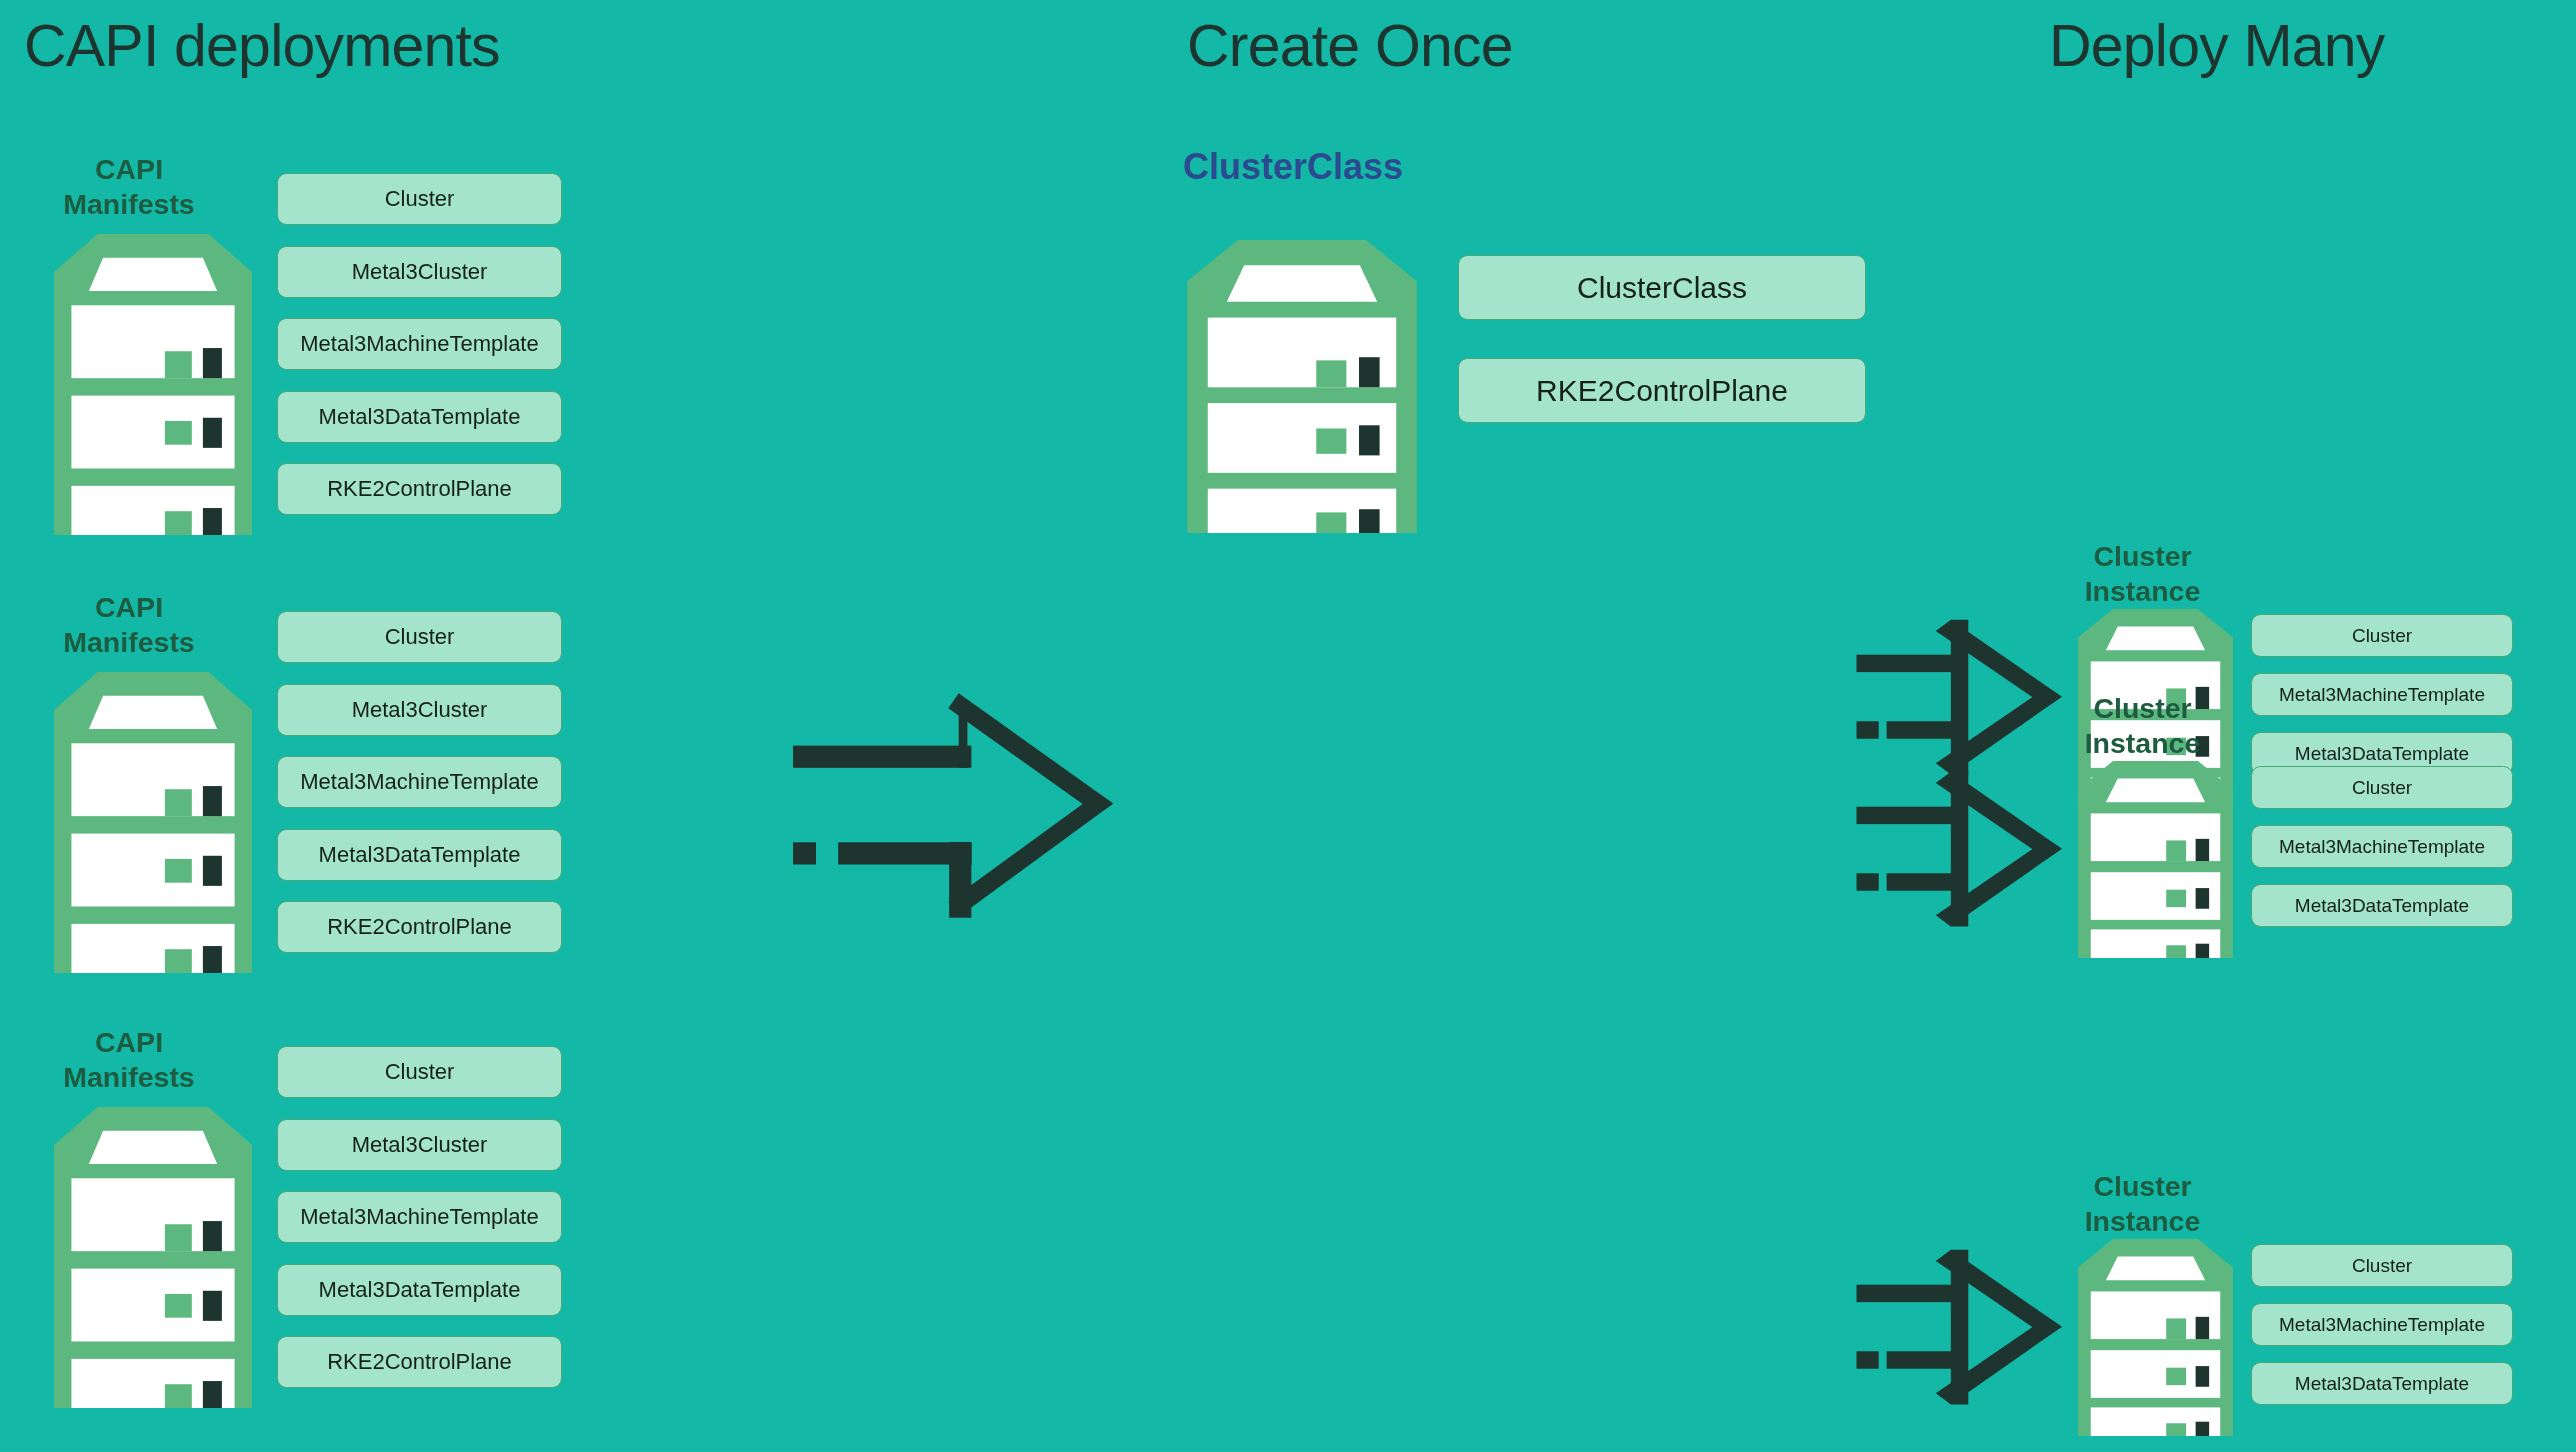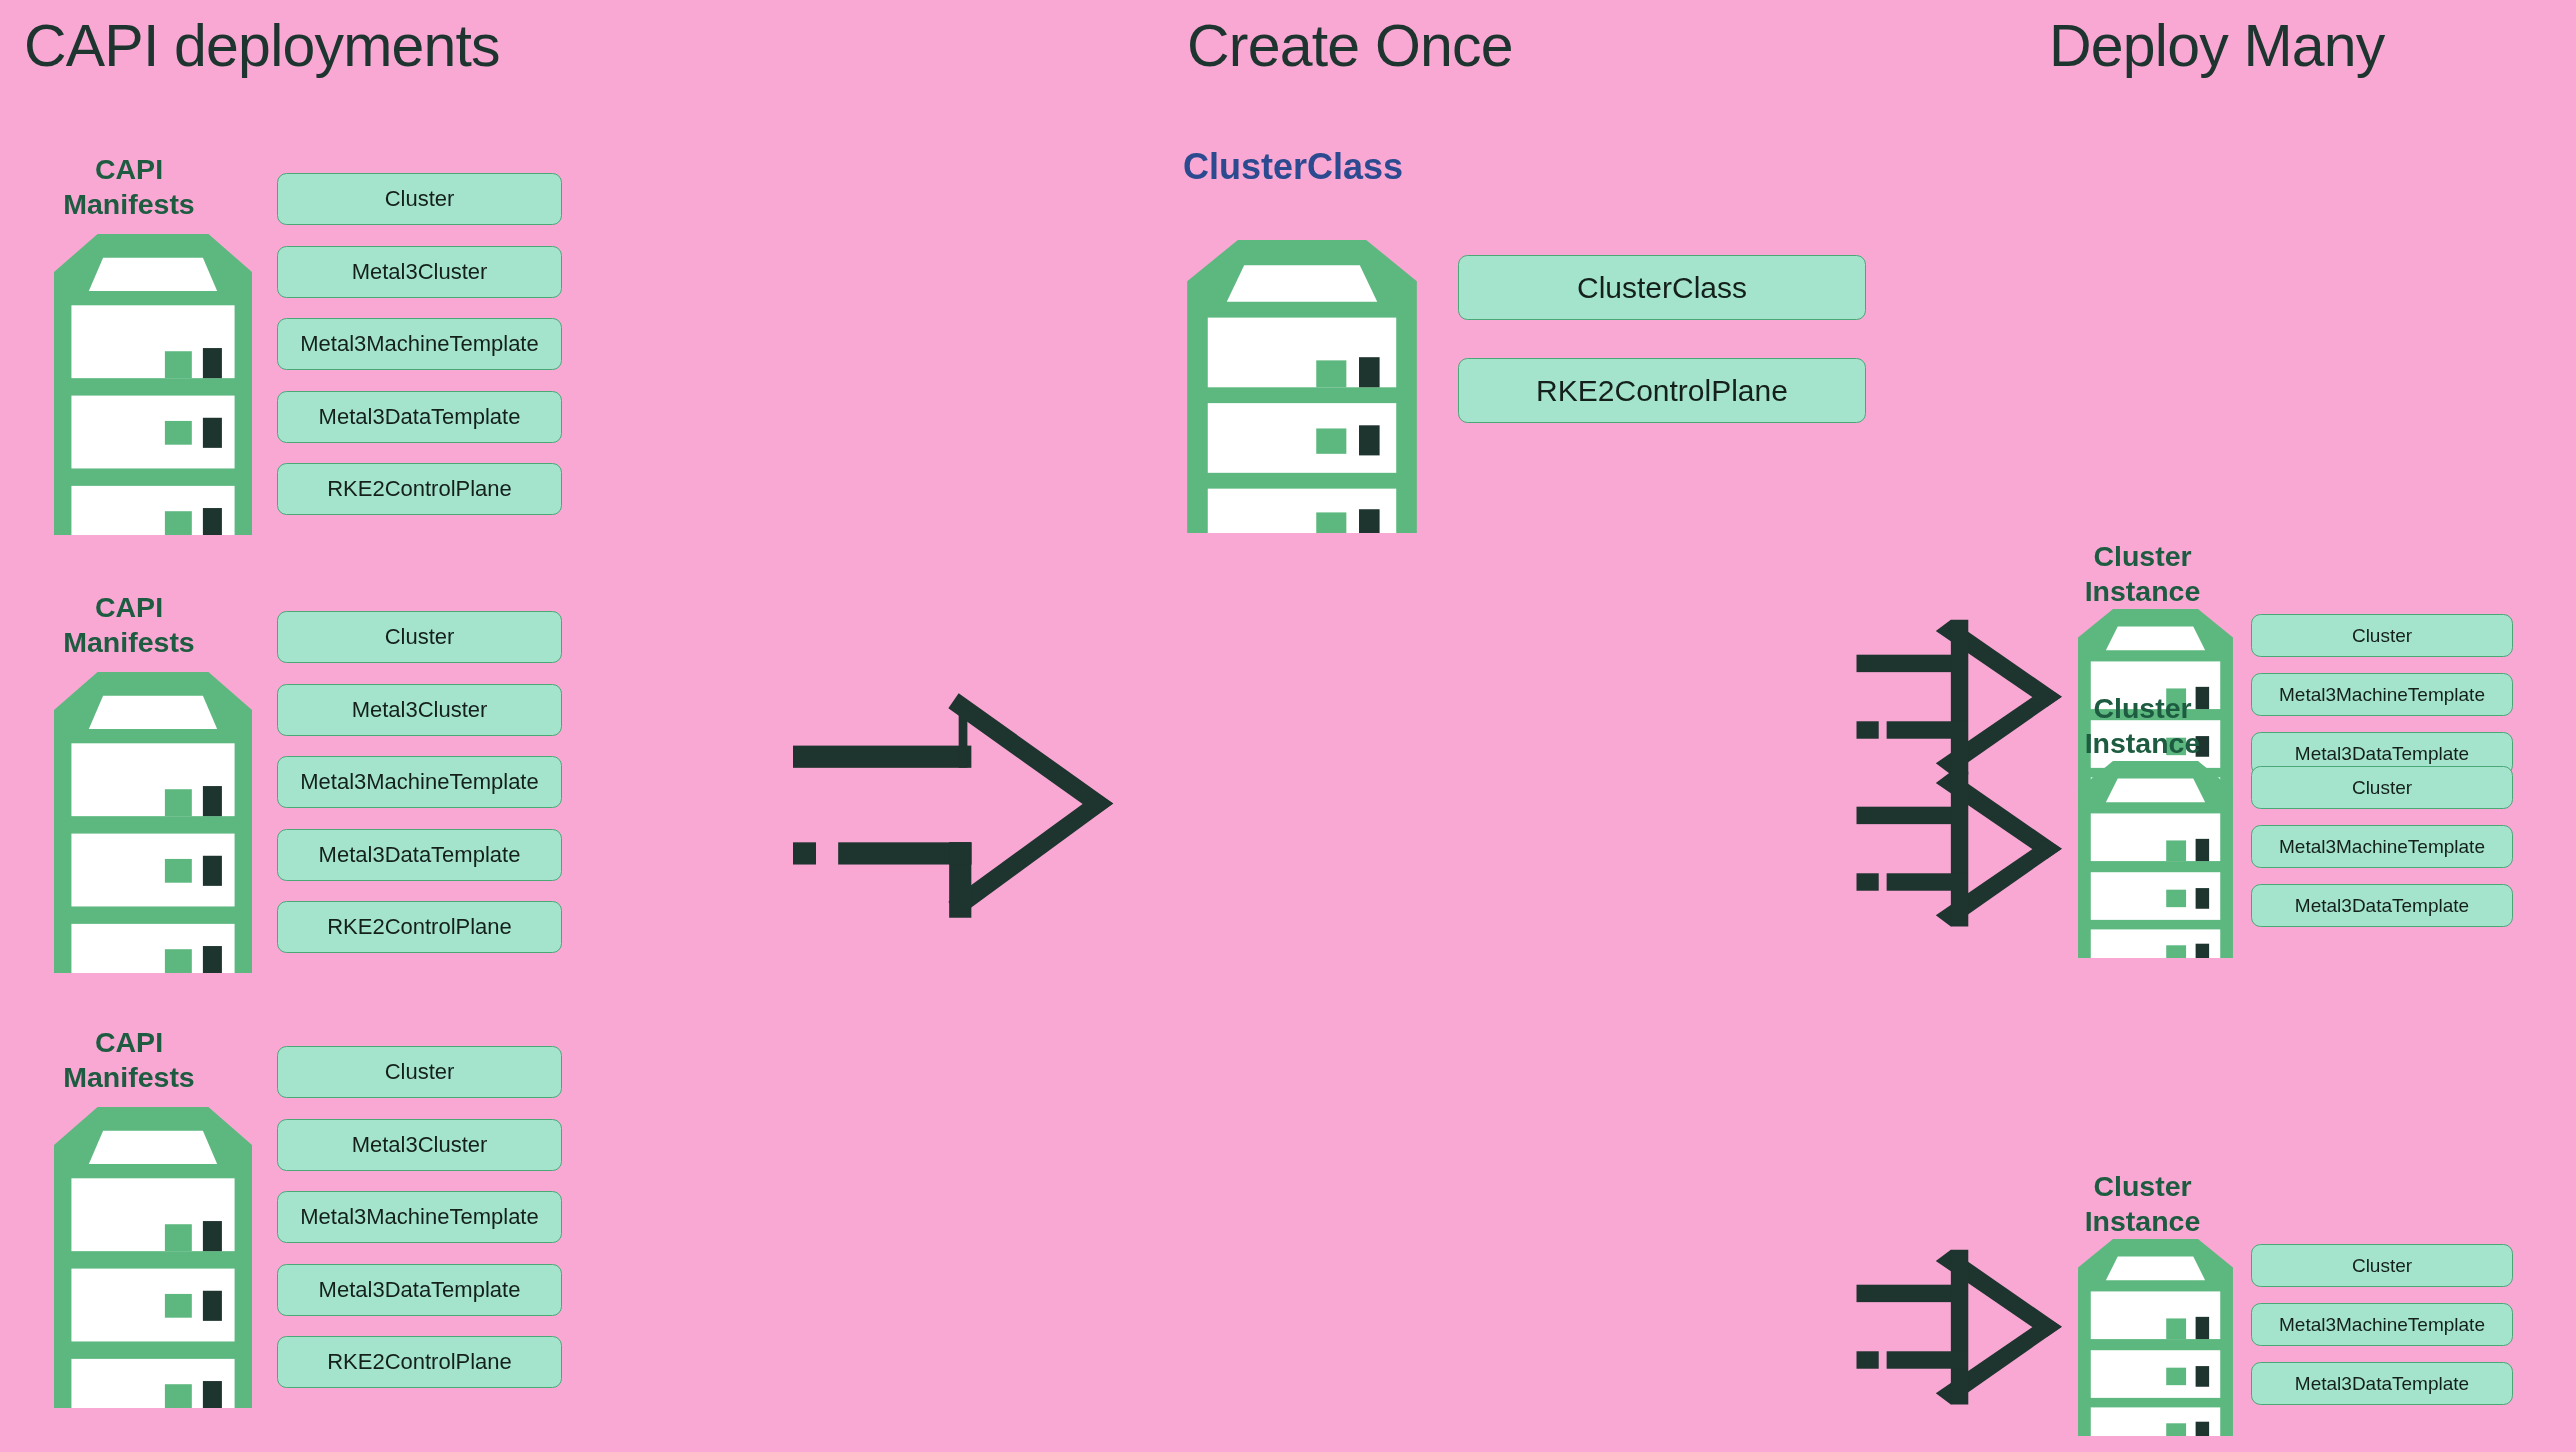--- a/index.html
+++ b/index.html
@@ -9,21 +9,21 @@
     background: #ffffff;
   }
   body {
     font-family: "Liberation Sans", sans-serif;
     color: #1e342e;
   }
   #canvas {
     position: relative;
     width: 2576px;
     height: 1452px;
-    background: #f9a8d4;
+    background: #14b8a6;
     overflow: hidden;
   }
 
   
   .section-title {
     position: absolute;
     font-family: "Liberation Sans", sans-serif;
     font-size: 59px;
     font-weight: 400;
     letter-spacing: -0.8px;

